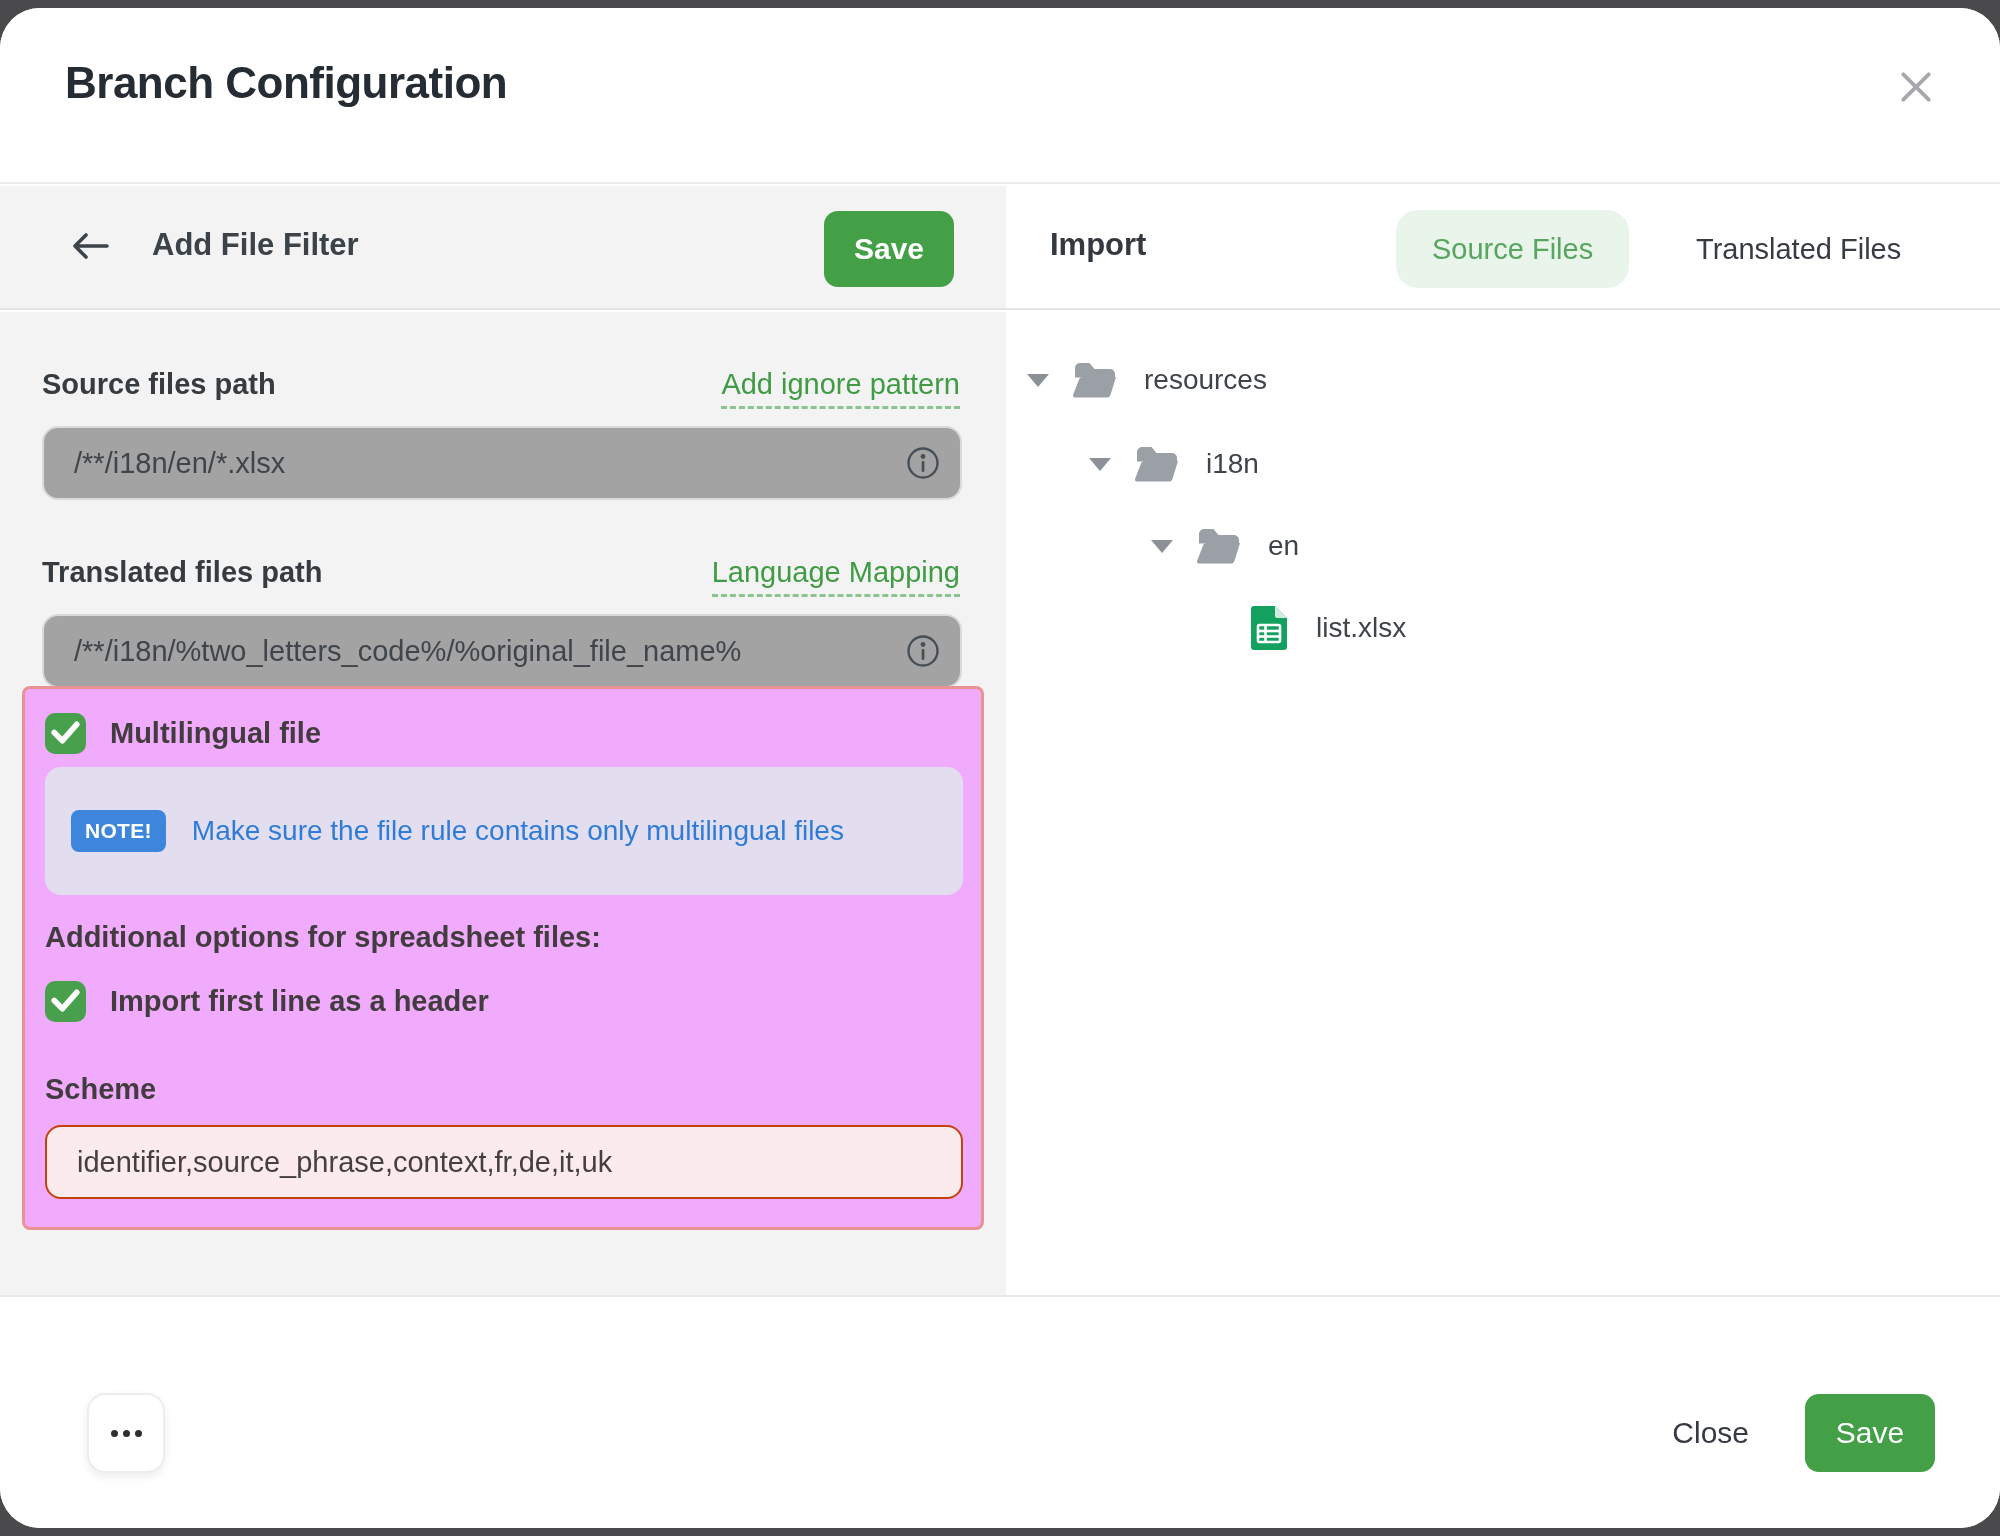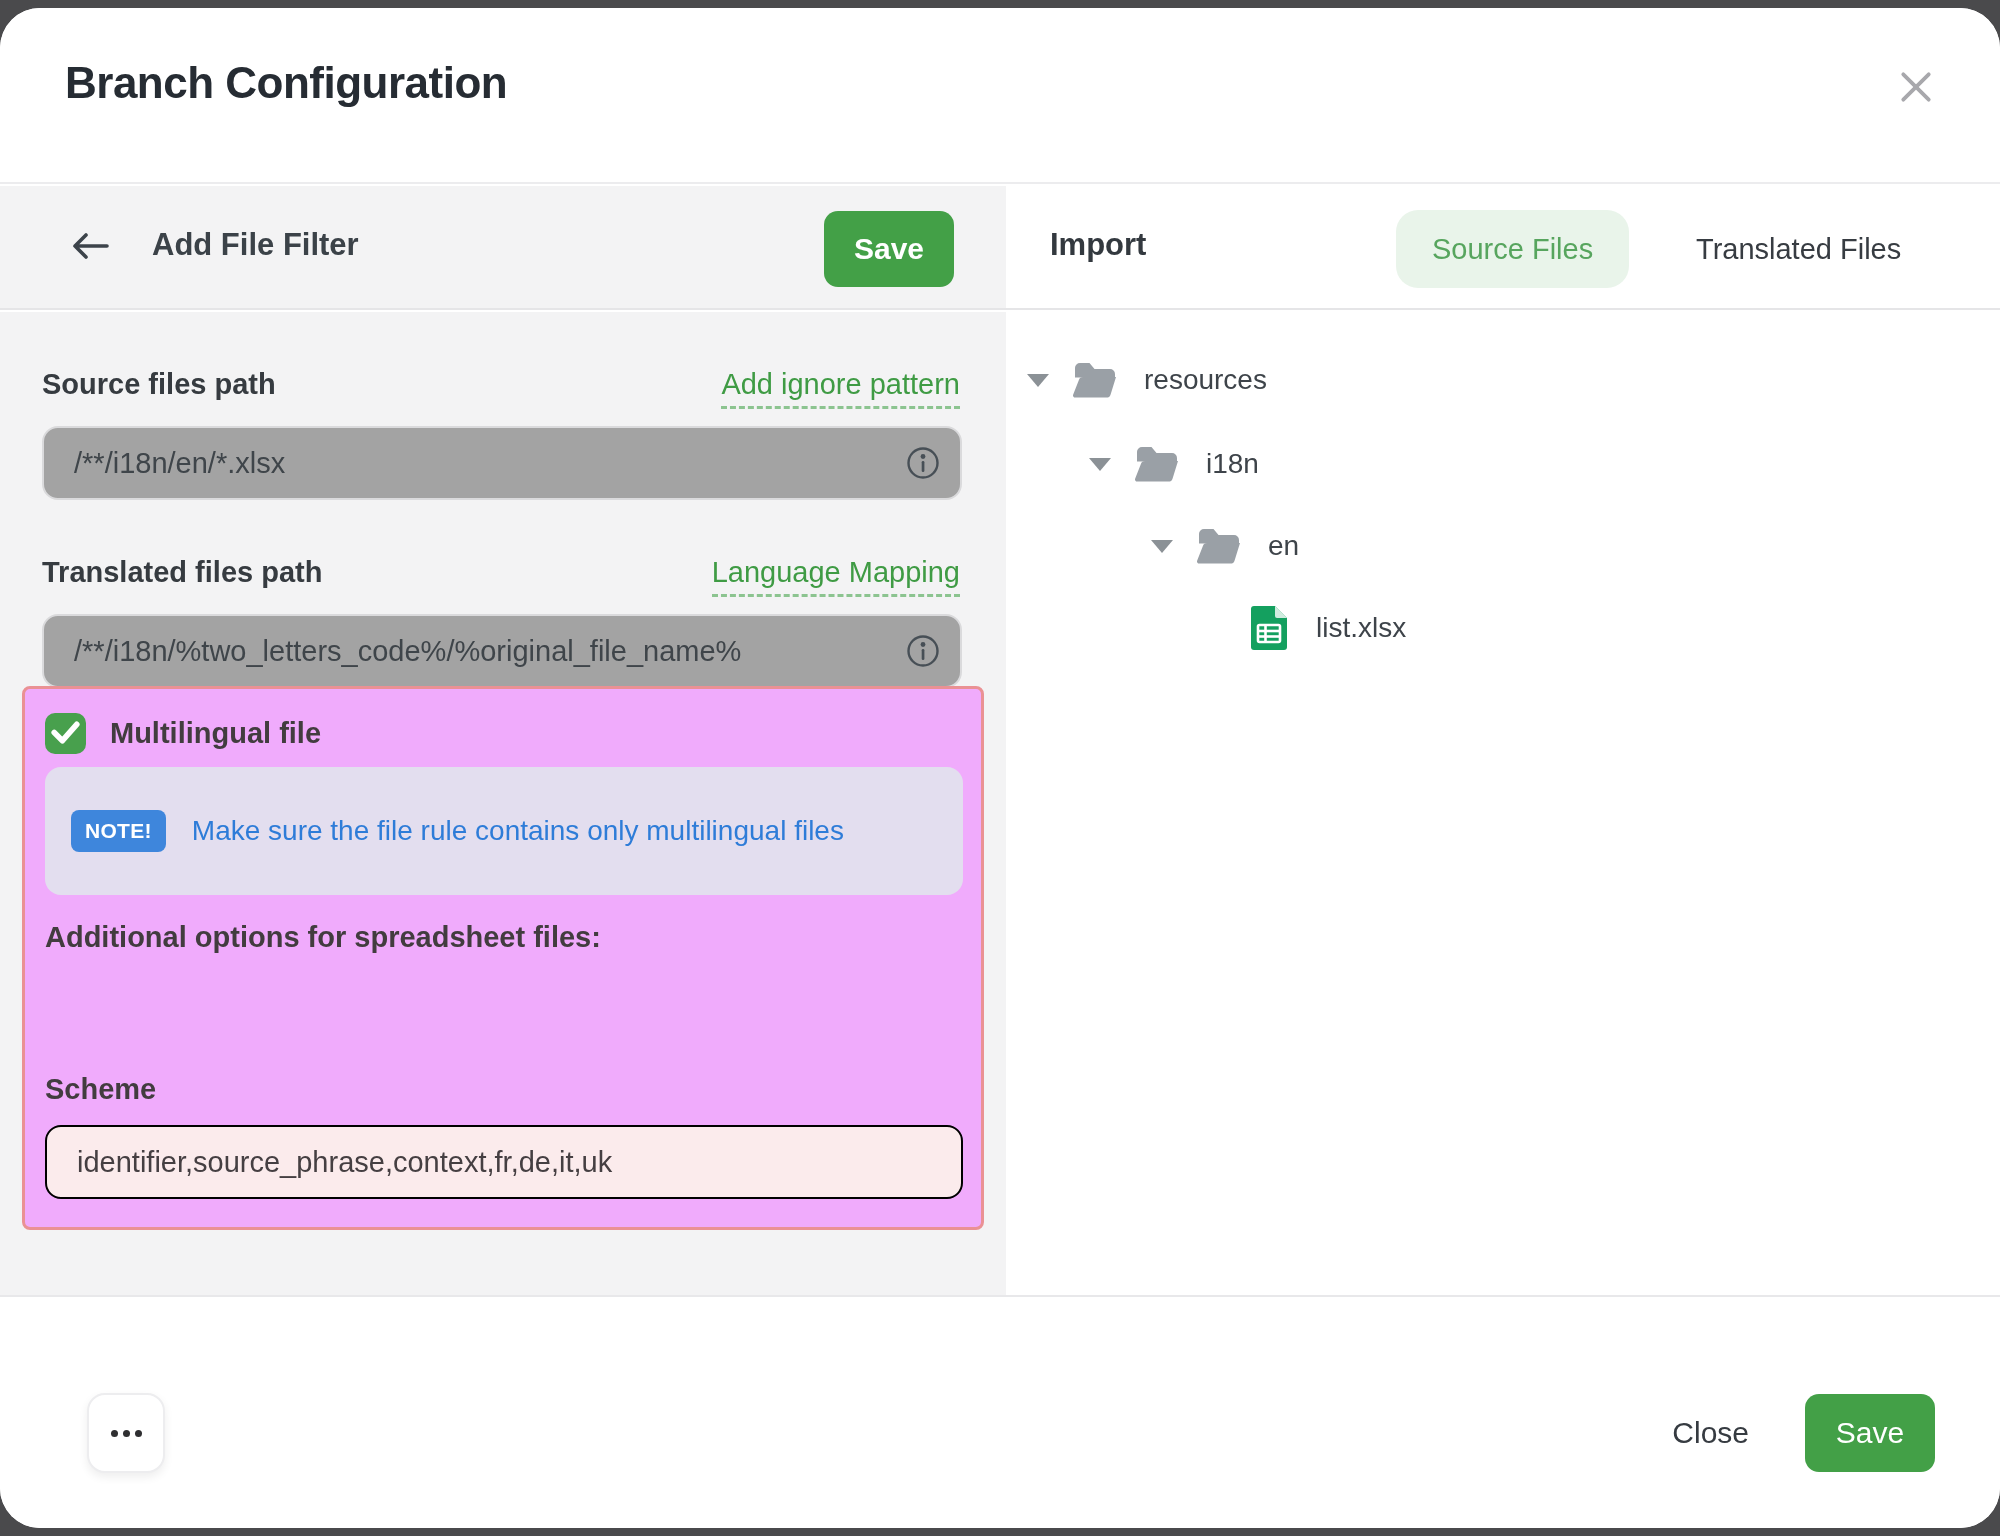--- a/index.html
+++ b/index.html
@@ -53,21 +53,21 @@
     align-items:center;justify-content:center;flex:0 0 auto;}
   .cb-label{font-size:29px;font-weight:600;color:#423c3f;}
   .note{position:absolute;left:20px;right:18px;top:78px;height:128px;background:#e3deef;
     border-radius:16px;display:flex;align-items:center;gap:26px;padding-left:26px;}
   .note-badge{background:#3e86dc;color:#fff;font-size:21px;font-weight:700;border-radius:8px;
     padding:9px 14px;letter-spacing:0.3px;}
   .note-text{font-size:28px;color:#2e7cd8;}
   .sec-heading{position:absolute;left:20px;top:232px;font-size:29px;font-weight:600;color:#423c3f;}
   .scheme-label{position:absolute;left:20px;top:384px;font-size:29px;font-weight:600;color:#423c3f;}
   .scheme-wrap{position:absolute;left:20px;top:436px;width:918px;height:74px;}
-  .scheme-input{width:100%;height:100%;border:2px solid #000000;border-radius:16px;background:#fbebec;
+  .scheme-input{width:100%;height:100%;border:2px solid #c2410c;border-radius:16px;background:#fbebec;
     font-family:inherit;font-size:29px;color:#453f42;padding:0 30px;outline:none;}
 
   
   .tree-row{position:absolute;left:1006px;height:64px;display:flex;align-items:center;cursor:pointer;gap:8px;}
   .caret{width:24px;height:14px;margin-right:14px;display:flex;align-items:center;justify-content:center;flex:0 0 auto;}
   .caret-shape{width:0;height:0;border-left:11px solid transparent;border-right:11px solid transparent;
     border-top:13px solid #8b9196;}
   .folder-ico{width:46px;height:40px;margin-right:18px;flex:0 0 auto;}
   .file-ico{width:38px;height:46px;margin-right:20px;flex:0 0 auto;}
   .tree-label{font-size:28px;color:#3e444a;}
@@ -160,20 +160,30 @@
         <span class="cb-label">Multilingual file</span>
       </div>
 
       <div class="note">
         <span class="note-badge">NOTE!</span>
         <span class="note-text">Make sure the file rule contains only multilingual files</span>
       </div>
 
       <div class="sec-heading">Additional options for spreadsheet files:</div>
 
+      <div class="cb-row" style="top:292px;">
+        <span class="checkbox">
+          <span>
+            <svg width="41" height="41" viewBox="0 0 40 40">
+                <path d="M9 21 l8 8 L31 13" stroke="#fff" stroke-width="5.5" fill="none" stroke-linecap="round" stroke-linejoin="round"></path>
+              </svg>
+          </span>
+        </span>
+        <span class="cb-label">Import first line as a header</span>
+      </div>
 
       <div class="scheme-label">Scheme</div>
       <div class="scheme-wrap">
         <input class="scheme-input" type="text" value="identifier,source_phrase,context,fr,de,it,uk" style="">
       </div>
     </div>
   </div>
 
   <div class="tree-row" style="top:340px;padding-left:20px;">
     <span class="caret">

